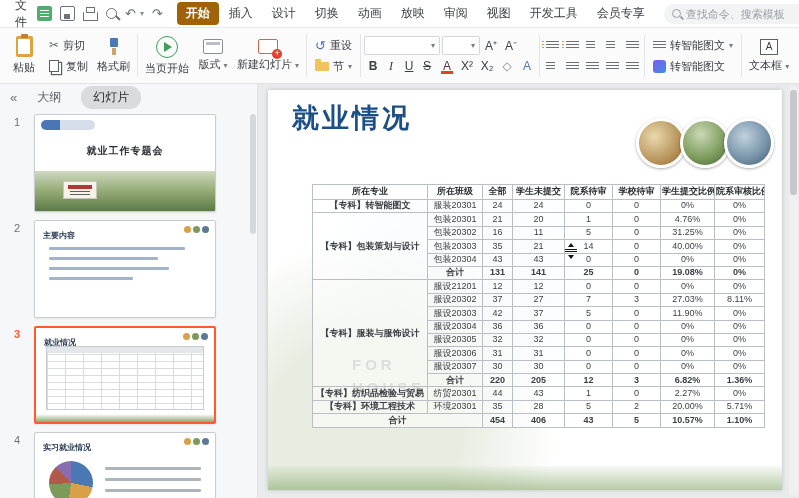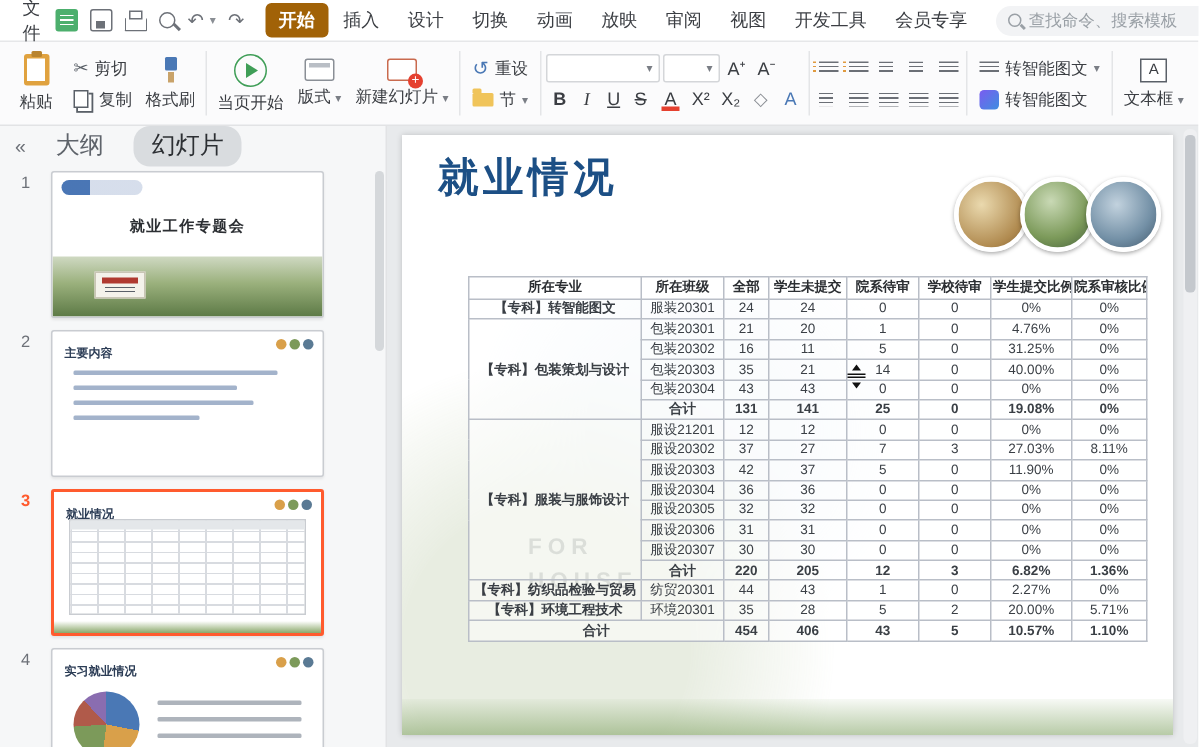--- a/index.html
+++ b/index.html
@@ -84,21 +84,21 @@
   .i-textbox { width:18px; height:16px; border:1.3px solid #5a6068; background:#fff; display:flex; align-items:center; justify-content:center;
                font-size:10px; color:#3b3e43; }
   .i-shape { width:14px; height:14px; border:1.3px solid #8a8f96; border-radius:50%; position:relative; background:#fff; }
   .i-shape::after { content:""; position:absolute; left:6px; top:6px; width:11px; height:9px; border:1.3px solid #8a8f96; background:#fff; }
   .pararow { display:flex; align-items:center; gap:2px; }
 
   
   .sidebar { position:absolute; top:84px; left:0; width:258px; bottom:0; background:#f6f7f8; border-right:1px solid #e2e3e5; overflow:hidden; }
   .sb-header { height:26px; display:flex; align-items:center; gap:8px; padding:0 10px; }
   .sb-collapse { color:#6d7178; font-size:13px; cursor:default; }
-  .sb-tab { font-size:16px; color:#5f646b; padding:3px 12px; border-radius:11px; cursor:default; }
+  .sb-tab { font-size:12px; color:#5f646b; padding:3px 12px; border-radius:11px; cursor:default; }
   .sb-tab.active { background:#d9dcdf; color:#2c2f33; }
   .thumb-item { position:absolute; left:0; width:240px; display:flex; }
   .thumb-num { width:34px; text-align:center; font-size:11px; color:#6d7178; padding-top:2px; flex:none; }
   .thumb-item.selected .thumb-num { color:#ff5b2e; font-weight:bold; }
   .thumb-box { width:182px; height:98px; background:#fff; border:1px solid #c9ccd1; border-radius:2px; position:relative; overflow:hidden;
                box-shadow:0 1px 2px rgba(0,0,0,.08); cursor:default; }
   .thumb-item.selected .thumb-box { border:2px solid #ff5b2e; }
   .t1-logo { position:absolute; left:6px; top:5px; width:54px; height:10px; border-radius:5px;
              background:linear-gradient(to right,#2a5ea8 35%, #cfd8e8 35%); opacity:.85; }
   .t1-title { position:absolute; left:0; right:0; top:30%; text-align:center; font-size:10px; font-weight:bold; color:#2c2f33; letter-spacing:1px; }

